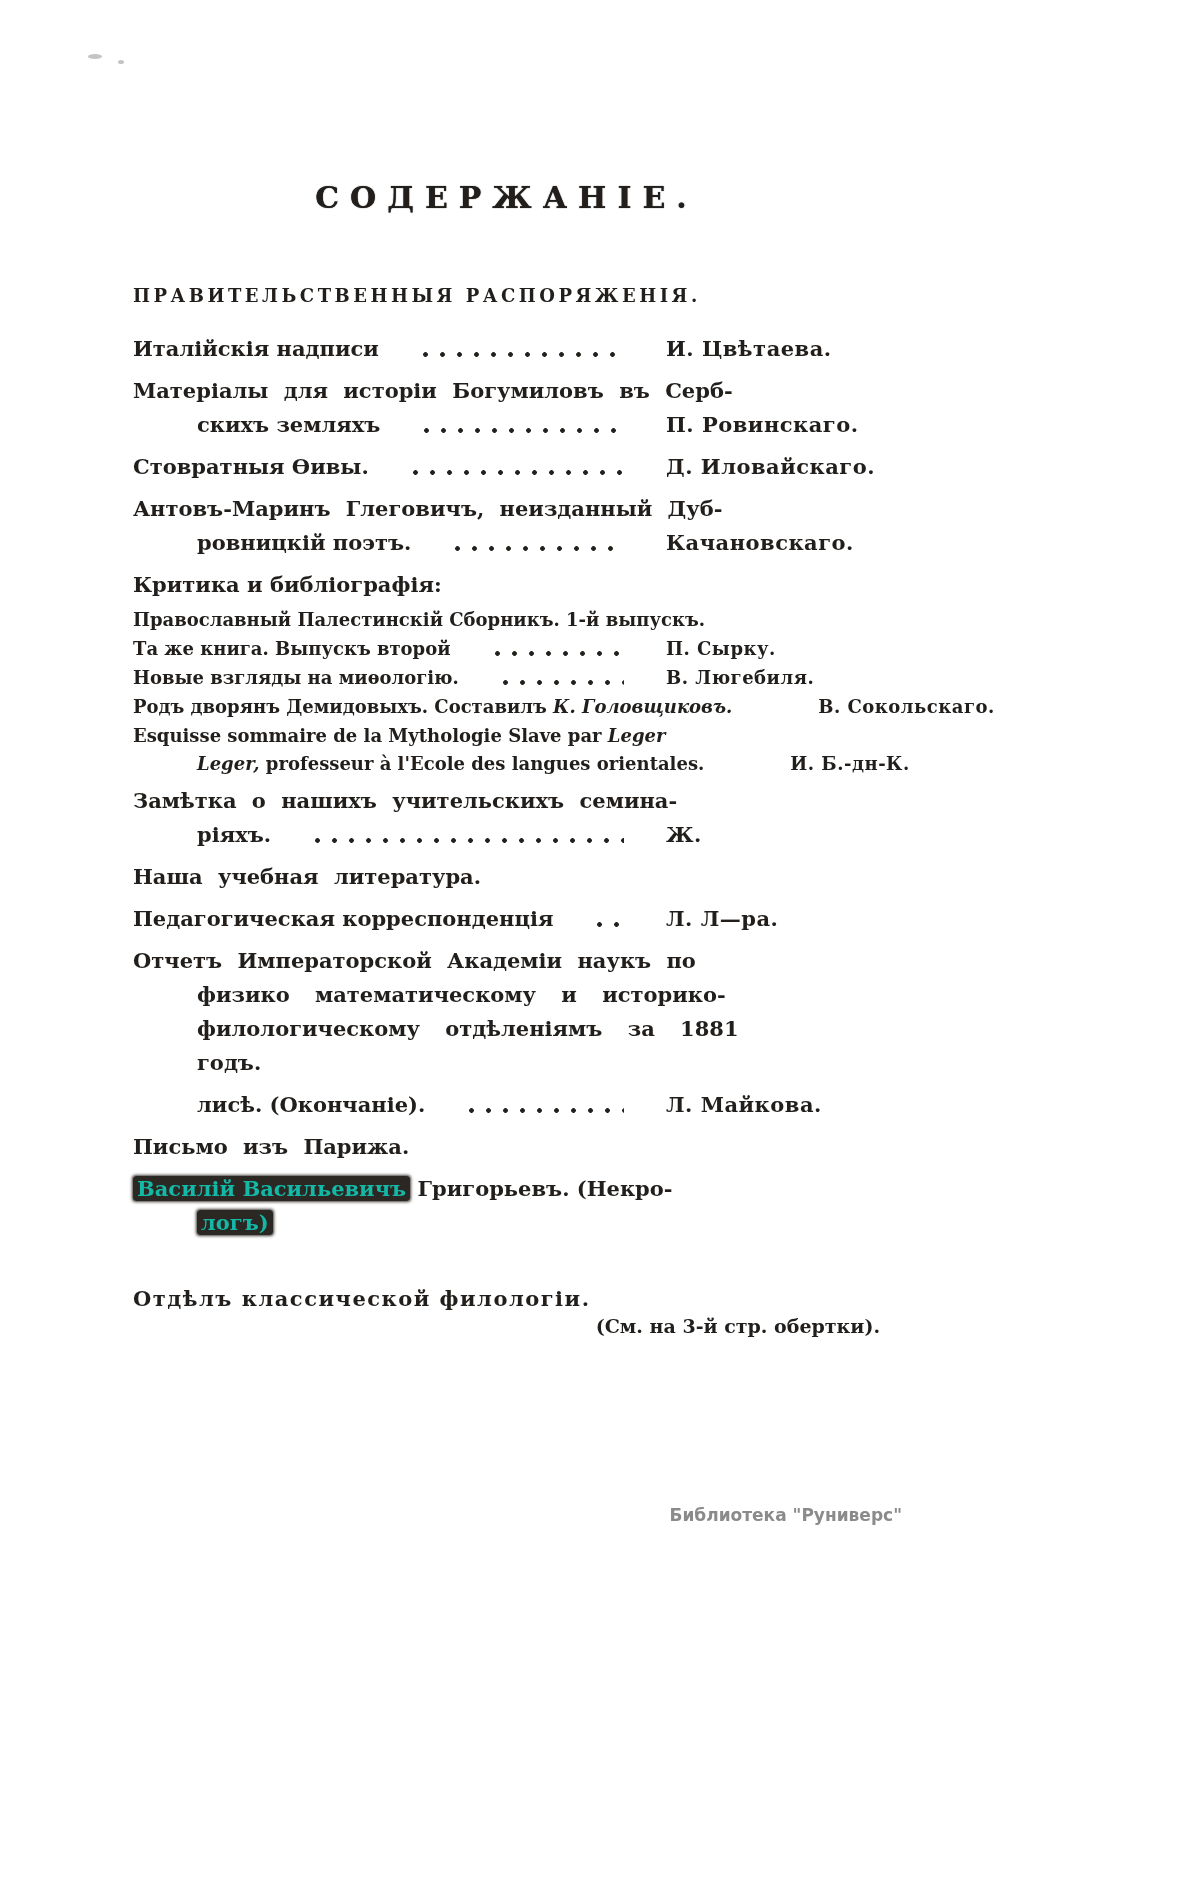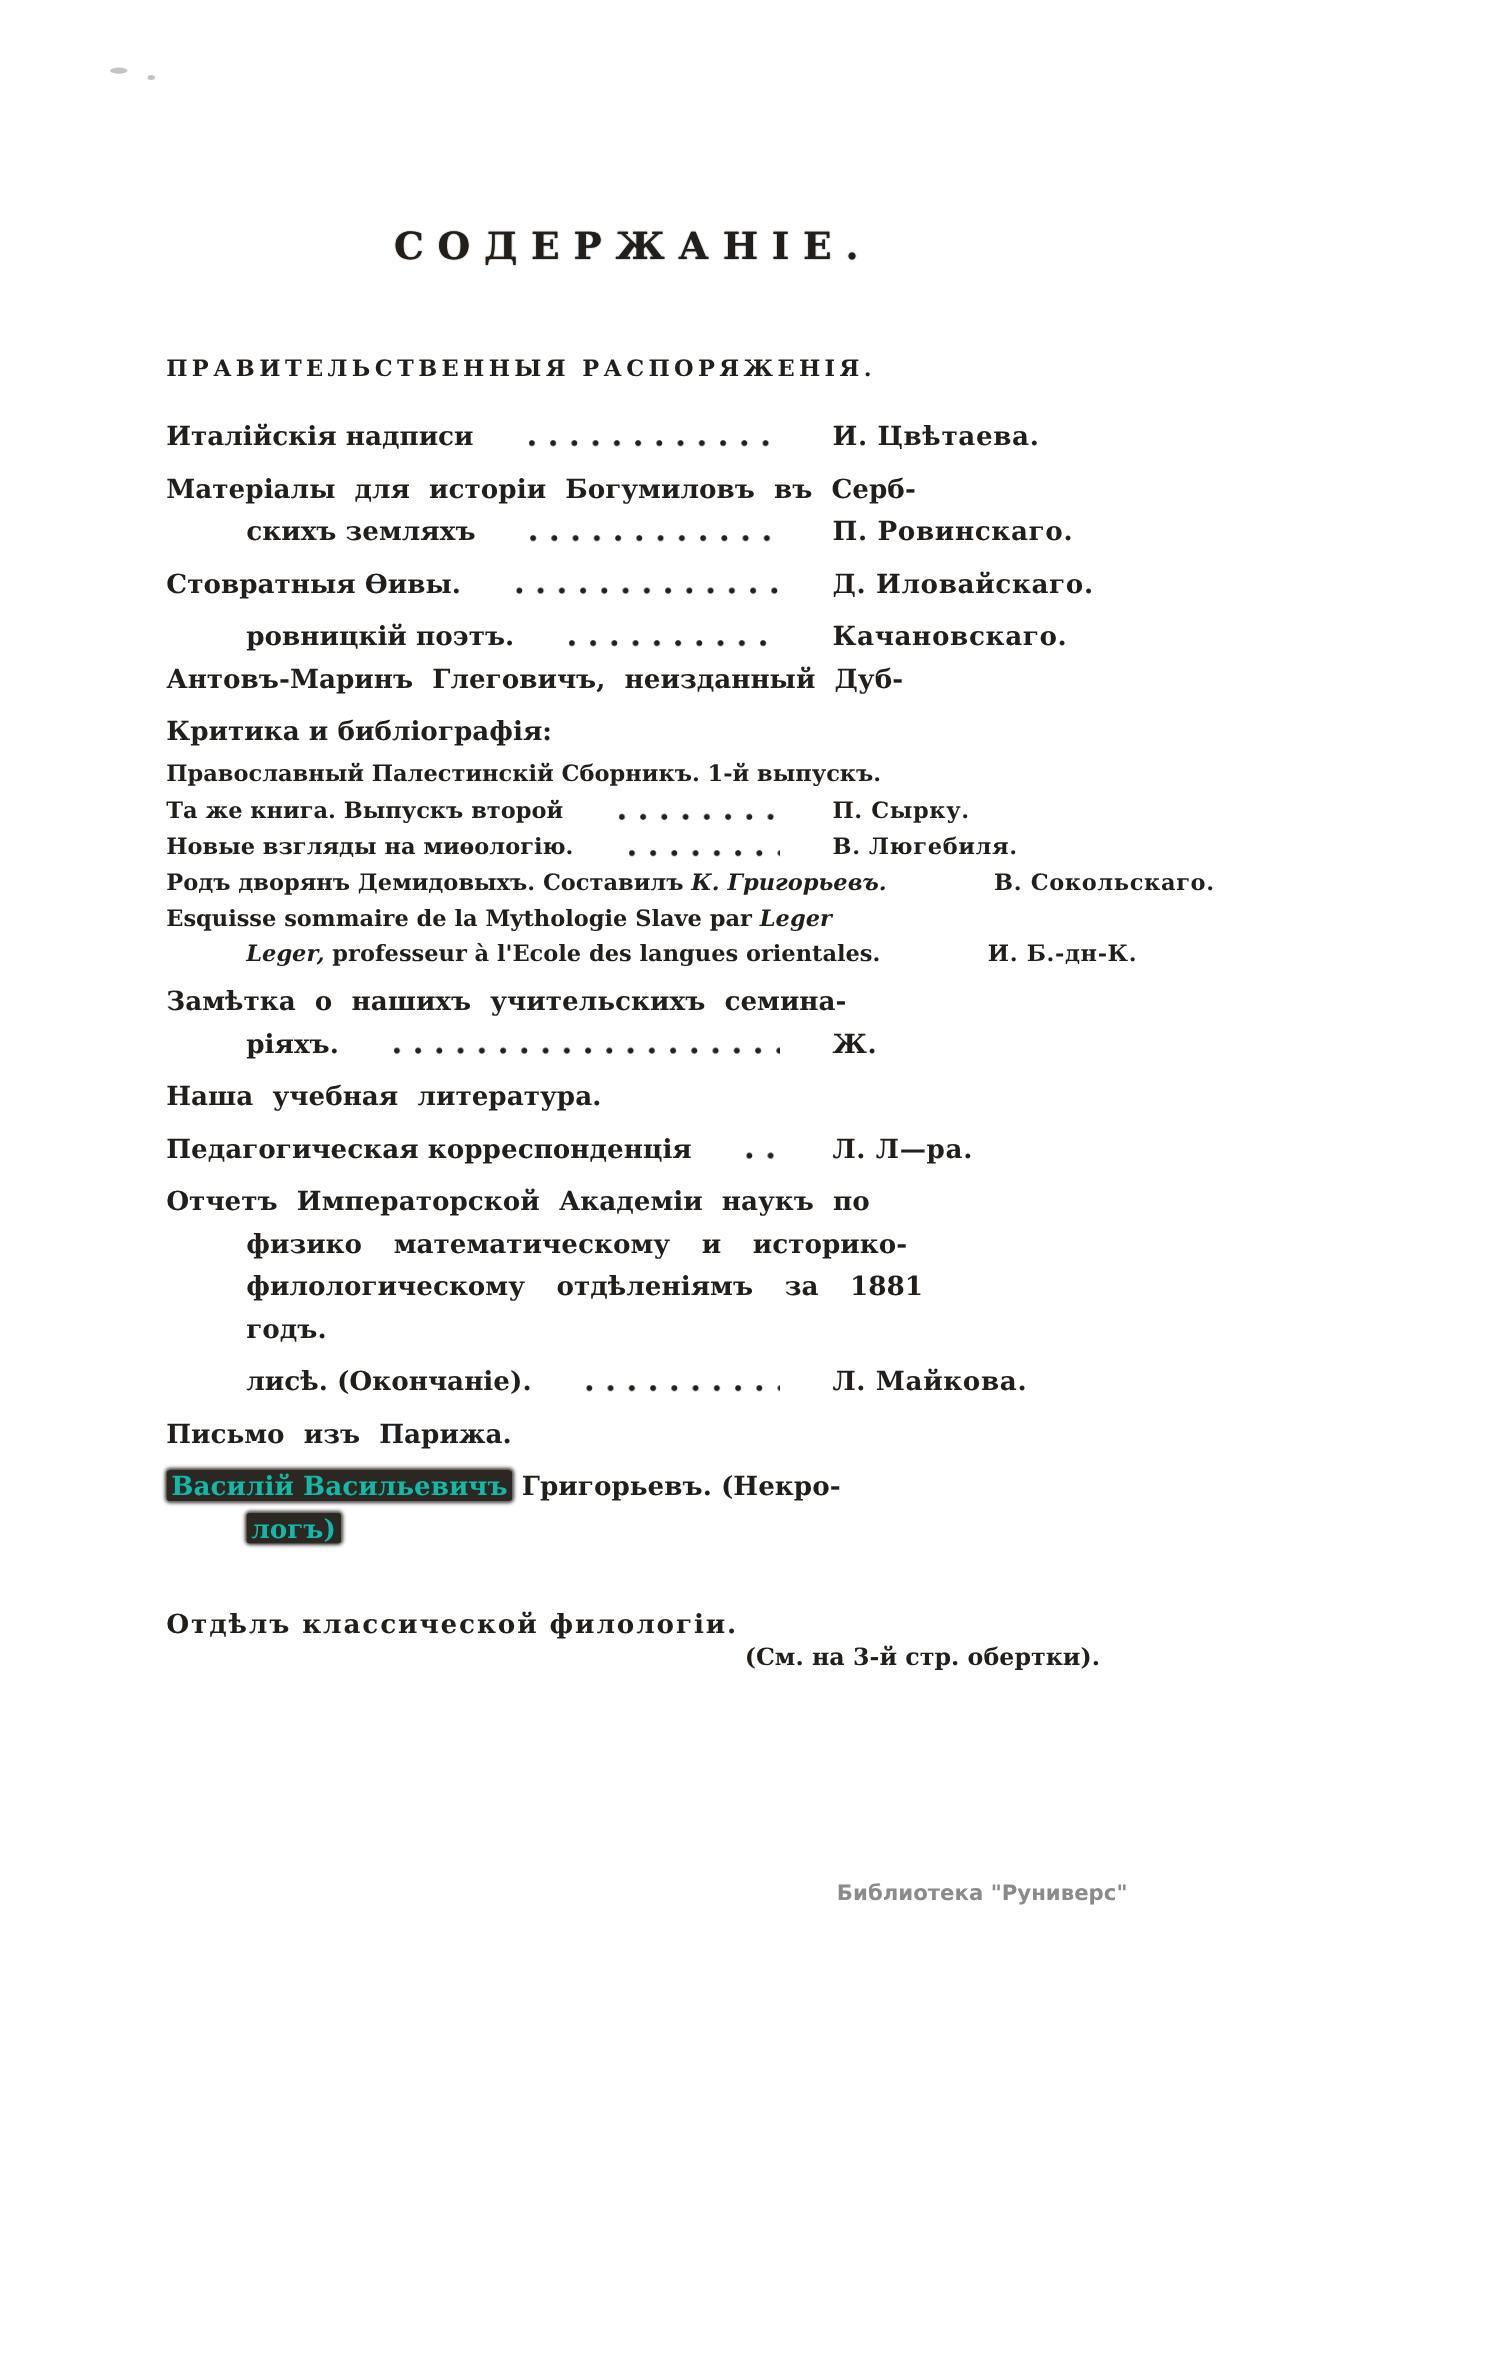--- a/index.html
+++ b/index.html
@@ -138,27 +138,27 @@
     <div class="entry">
       <div class="line">
         <span class="t">Стовратныя Ѳивы.</span>
         <span class="leader"></span>
         <span class="author">Д. Иловайскаго.</span>
       </div>
     </div>
 
     <div class="entry">
       <div class="line">
+        <span class="t just">Антовъ-Маринъ Глеговичъ, неизданный Дуб-</span>
+      </div>
+      <div class="line">
         <span class="t indent">ровницкій поэтъ.</span>
         <span class="leader"></span>
         <span class="author">Качановскаго.</span>
       </div>
-      <div class="line">
-        <span class="t just">Антовъ-Маринъ Глеговичъ, неизданный Дуб-</span>
-      </div>
     </div>
 
     <div class="subhead">Критика и библіографія:</div>
 
     <div class="entry small">
       <div class="line">
         <span class="t">Православный Палестинскій Сборникъ. 1-й выпускъ.</span>
       </div>
     </div>
 
@@ -173,21 +173,21 @@
     <div class="entry small">
       <div class="line">
         <span class="t">Новые взгляды на миѳологію.</span>
         <span class="leader"></span>
         <span class="author">В. Люгебиля.</span>
       </div>
     </div>
 
     <div class="entry small">
       <div class="line">
-        <span class="t"><span>Родъ дворянъ Демидовыхъ. Составилъ </span><span class="italic">К. Григорьевъ.</span></span>
+        <span class="t"><span>Родъ дворянъ Демидовыхъ. Составилъ </span><span class="italic">К. Головщиковъ.</span></span>
         <span class="leader hidden"></span>
         <span class="author">В. Сокольскаго.</span>
       </div>
     </div>
 
     <div class="entry small">
       <div class="line">
         <span class="t"><span>Esquisse sommaire de la Mythologie Slave par </span><span class="italic">Leger</span></span>
       </div>
       <div class="line">

